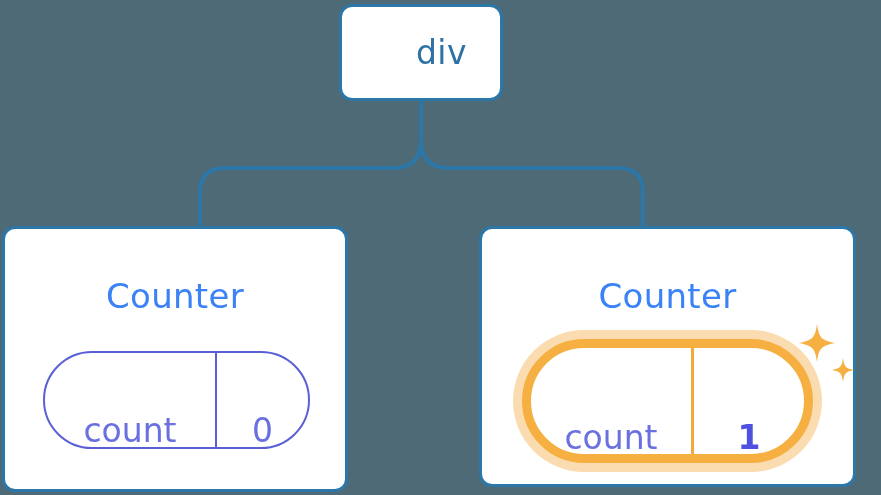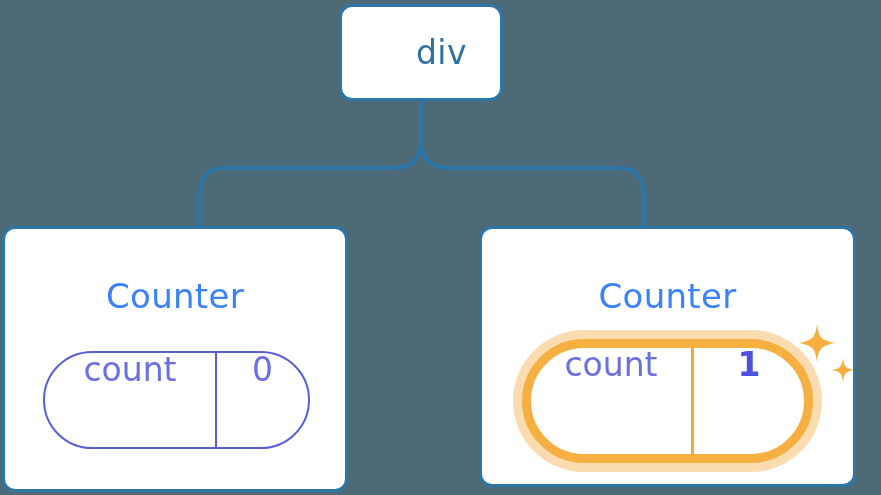--- a/index.html
+++ b/index.html
@@ -118,21 +118,21 @@
   }
   .pill.highlight {
     border: 9px solid #f5b041;
     width: 291px;
     height: 124px;
     box-shadow: 0 0 0 9px #fbdcb0;
   }
 
   .pill-cell {
     display: flex;
-    align-items: flex-start;
+    align-items: flex-end;
     justify-content: center;
     box-sizing: border-box;
   }
   .pill.plain .pill-key {
     flex: 0 0 172px;
     border-right: 2px solid #5b5fd6;
   }
   .pill.plain .pill-val {
     flex: 1 1 auto;
   }

